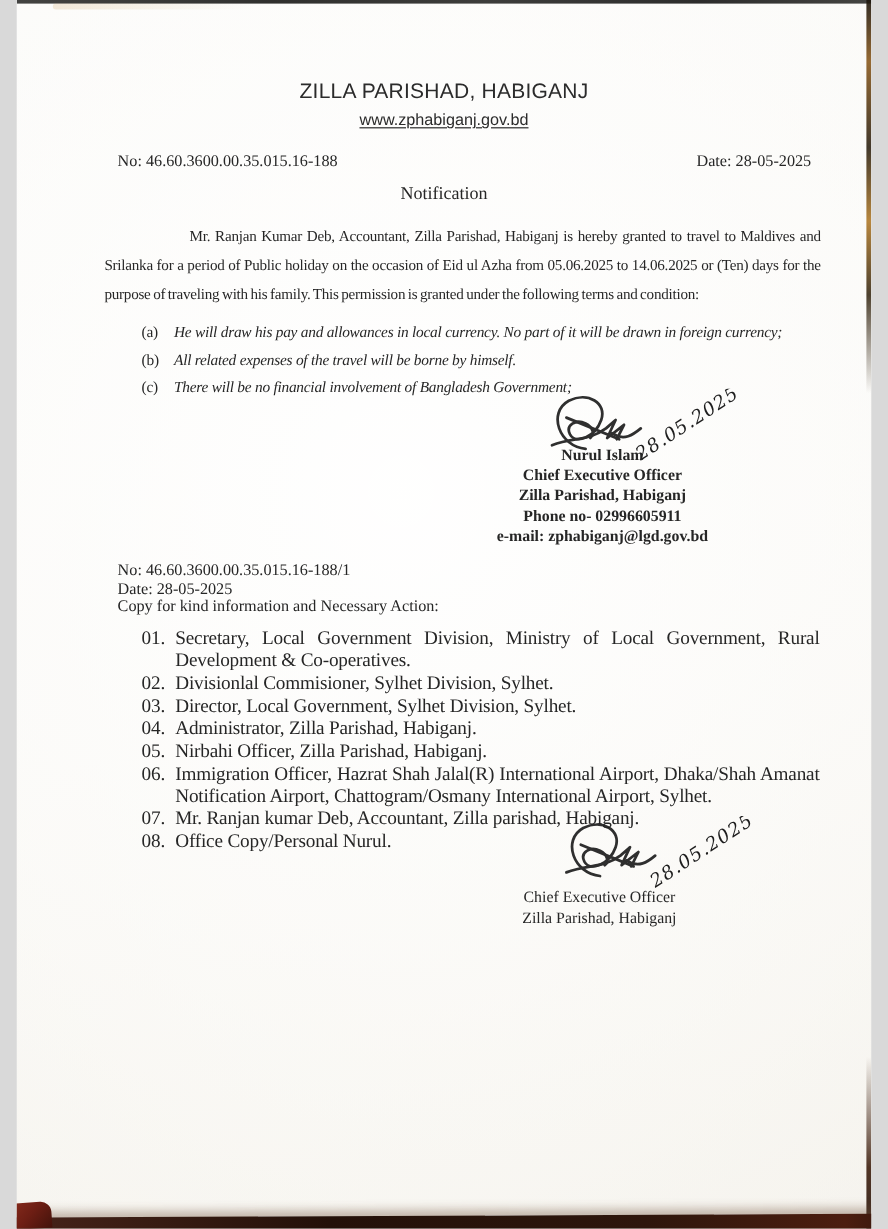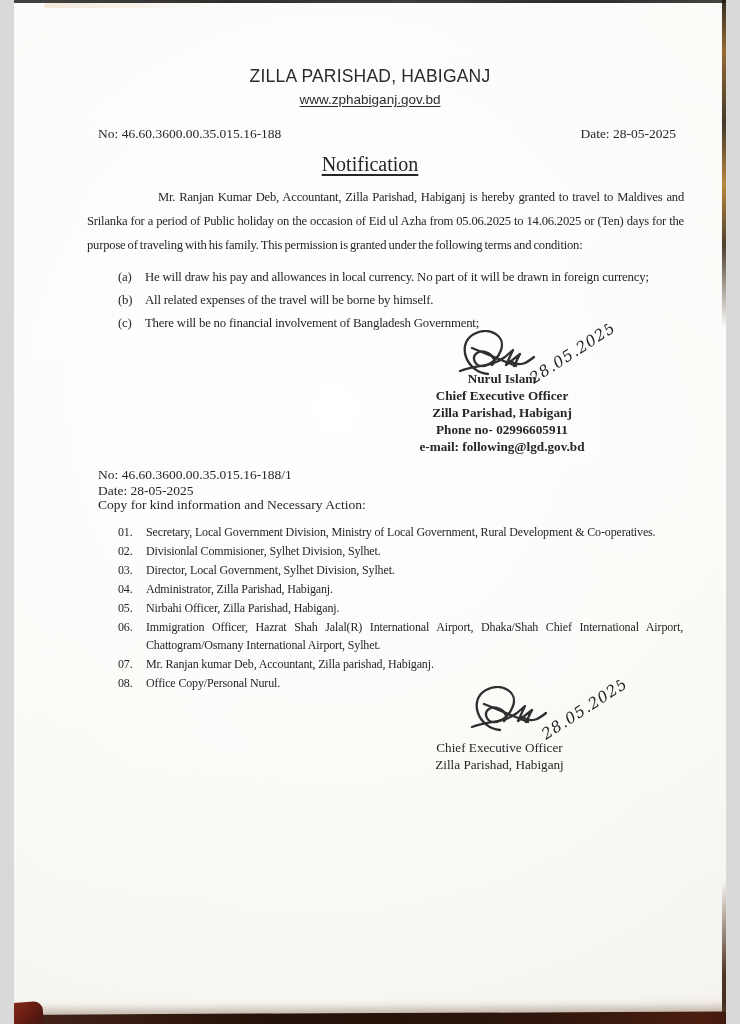--- a/index.html
+++ b/index.html
@@ -62,51 +62,51 @@
   }
 
   
   .ref-row { position: absolute; left: 84px; width: 578px; display: flex; justify-content: space-between; font-size: 13.5px; }
   .ref-row1 { top: 126px; }
   .ref-row2 { top: 467px; flex-direction: column; }
 
   
   .title-wrap { position: absolute; top: 153px; left: 0; width: 100%; text-align: center; }
   .doc-title {
-    font-size: 20px; font-weight: 400;
-    text-decoration: underline; text-underline-offset: 3px;
+    font-size: 15px; font-weight: 400;
+    text-underline-offset: 3px;
   }
 
   
   .body-par {
     position: absolute; top: 186px; left: 73px; width: 597px;
     font-size: 12.6px; line-height: 23.8px;
     letter-spacing: -0.2px; word-spacing: -0.8px;
     text-align: justify; text-indent: 71px;
   }
 
   .terms { position: absolute; top: 266px; left: 104px; width: 580px; }
   .term-row { display: flex; line-height: 23.2px; font-size: 12.8px; letter-spacing: -0.2px; }
   .term-label { width: 27px; flex: 0 0 27px; }
-  .term-text { white-space: nowrap; }
+  .term-text { white-space: nowrap; font-style: italic; }
 
   
   .sig1 { position: absolute; top: 326px; left: 372px; width: 232px; }
   .sig2 { position: absolute; top: 682px; left: 378px; width: 215px; }
   .sig-svg { position: absolute; top: -2px; }
   .sig1 .sig-svg { left: 64px; }
   .sig2 .sig-svg { left: 70px; }
   .sig-lines { position: absolute; left: 0; width: 100%; text-align: center; font-size: 13.2px; line-height: 17px; }
   .sig1 .sig-lines { top: 44px; font-weight: bold; }
   .sig2 .sig-lines { top: 57px; }
 
   
   .copy-heading { position: absolute; top: 497px; left: 84px; font-size: 13.5px; }
   .dist { position: absolute; top: 524px; left: 104px; width: 565px; }
-  .dist-row { display: flex; font-size: 12px; line-height: 17.6px; letter-spacing: -0.15px; margin-bottom: 1.5px; }
+  .dist-row { display: flex; font-size: 16px; line-height: 17.6px; letter-spacing: -0.15px; margin-bottom: 1.5px; }
   .dist-num { width: 28px; flex: 0 0 28px; }
   .dist-text { flex: 1; white-space: nowrap; }
   .dist-text.wrap { white-space: normal; text-align: justify; }
 </style>
 </head>
 <body>
 
 <div class="page">
 
   <div class="content">
@@ -150,21 +150,21 @@
           <path d="M22 24 L 66 42"></path>
           <path d="M60 37 C 70 44, 78 38, 84 33"></path>
         </g>
         <text x="84" y="60" transform="rotate(-33 84 60)" font-family="DejaVu Serif, serif" font-style="italic" font-size="15.5" fill="#1d1d1d" letter-spacing="1">28.05.2025</text>
       </svg>
       <div class="sig-lines">
         <div>Nurul Islam</div>
         <div>Chief Executive Officer</div>
         <div>Zilla Parishad, Habiganj</div>
         <div>Phone no- 02996605911</div>
-        <div>e-mail: following@lgd.gov.bd</div>
+        <div>e-mail: zphabiganj@lgd.gov.bd</div>
       </div>
     </div>
 
     <div class="ref-row ref-row2">
       <span>No: 46.60.3600.00.35.015.16-188/1</span>
       <span>Date: 28-05-2025</span>
     </div>
 
     <div class="copy-heading">Copy for kind information and Necessary Action:</div>
 
@@ -184,21 +184,21 @@
       <div class="dist-row">
         <span class="dist-num">04.</span>
         <span class="dist-text">Administrator, Zilla Parishad, Habiganj.</span>
       </div>
       <div class="dist-row">
         <span class="dist-num">05.</span>
         <span class="dist-text">Nirbahi Officer, Zilla Parishad, Habiganj.</span>
       </div>
       <div class="dist-row">
         <span class="dist-num">06.</span>
-        <span class="dist-text wrap">Immigration Officer, Hazrat Shah Jalal(R) International Airport, Dhaka/Shah Chief International Airport, Chattogram/Osmany International Airport, Sylhet.</span>
+        <span class="dist-text wrap">Immigration Officer, Hazrat Shah Jalal(R) International Airport, Dhaka/Shah Amanat Notification Airport, Chattogram/Osmany International Airport, Sylhet.</span>
       </div>
       <div class="dist-row">
         <span class="dist-num">07.</span>
         <span class="dist-text">Mr. Ranjan kumar Deb, Accountant, Zilla parishad, Habiganj.</span>
       </div>
       <div class="dist-row">
         <span class="dist-num">08.</span>
         <span class="dist-text">Office Copy/Personal Nurul.</span>
       </div>
     </div>

